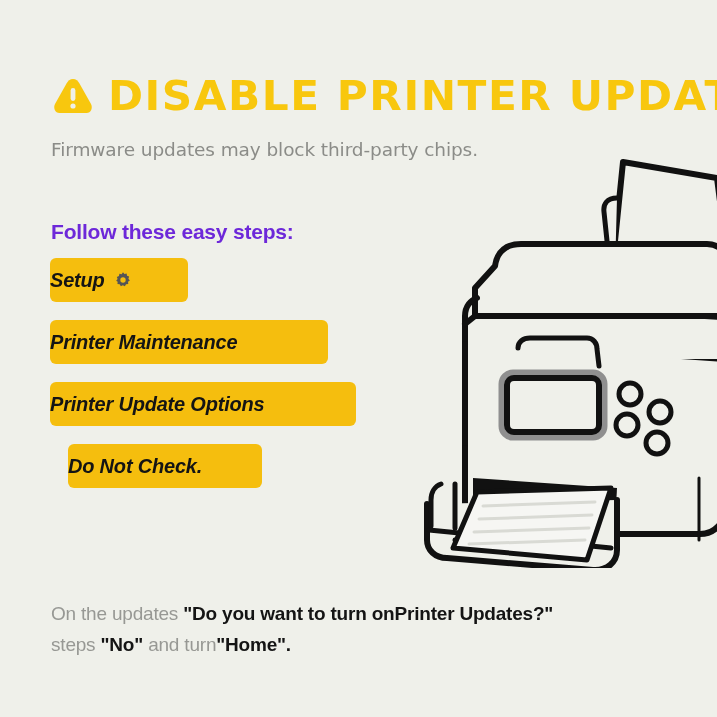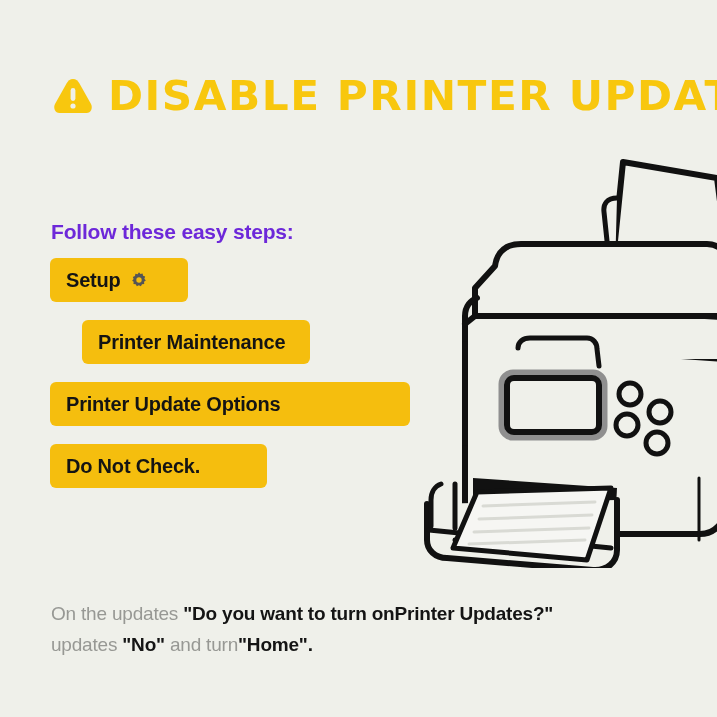--- a/index.html
+++ b/index.html
@@ -92,22 +92,22 @@
   }
   .pill {
     position: relative;
     background: #f5be0e;
     border-radius: 6px;
     height: 44px;
     margin-bottom: 18px;
     display: flex;
     align-items: center;
     box-sizing: border-box;
-    padding-left: 16px;
     padding-right: 14px;
+    font-style: italic;
   }
   .pill-label {
     font-size: 20px;
     font-weight: 700;
     color: #141414;
     letter-spacing: -0.2px;
     white-space: nowrap;
   }
   .gear-icon {
     width: 18px;
@@ -225,51 +225,52 @@
   <div class="title-row">
     <svg class="warn-icon" viewBox="0 0 42 40" xmlns="http://www.w3.org/2000/svg">
       <path d="M 21 3 C 24 3 26 5 27.5 7.5 L 39 28 C 41 32 39 37 34.5 37 L 7.5 37 C 3 37 1 32 3 28 L 14.5 7.5 C 16 5 18 3 21 3 Z" fill="#f8c70e"></path>
       <rect x="18.6" y="12" width="4.8" height="13" rx="2.4" fill="#eff0ea"></rect>
       <circle cx="21" cy="30" r="2.6" fill="#eff0ea"></circle>
     </svg>
     <div class="title-text">DISABLE PRINTER UPDATES</div>
   </div>
 
   <div class="subtitle">
+    <div>Firmware updates may block third-party chips.</div>
   </div>
 
   <div class="steps-heading">Follow these easy steps:</div>
 
   <div class="steps">
 
     <div class="pill" style="width:138px;">
       <span class="pill-label">Setup</span>
       <svg class="gear-icon" viewBox="0 0 24 24" xmlns="http://www.w3.org/2000/svg">
         <path fill="#555555" d="M12 1.6l1.9 2.3 2.9-.7.6 3 2.8 1.2-1 2.8 1.9 2.3-2.4 1.9.3 3-3 .4-1.5 2.6-2.7-1.3-2.7 1.3-1.5-2.6-3-.4.3-3L2.9 13l1.9-2.3-1-2.8L6.6 6.7l.6-3 2.9.7z"></path>
         <circle cx="12" cy="12" r="3.6" fill="#f5be0e"></circle>
       </svg>
     </div>
 
-    <div class="pill" style="width:228px;margin-left:32px;">
+    <div class="pill" style="width:278px;">
       <span class="pill-label">Printer Maintenance</span>
     </div>
 
 
-    <div class="pill" style="width:360px;">
+    <div class="pill" style="width:306px;">
       <span class="pill-label">Printer Update Options</span>
     </div>
 
-    <div class="pill" style="width:217px;">
+    <div class="pill" style="width:194px;margin-left:18px;">
       <span class="pill-label">Do Not Check.</span>
     </div>
 
   </div>
 
   <div class="footer-note">
     <div>
       <span>On the updates </span><span class="strong">"Do you want to turn onPrinter Updates?"</span>
     </div>
     <div>
-      <span>updates </span><span class="strong">"No"</span><span> and turn</span><span class="strong">"Home"</span><span class="strong">.</span>
+      <span>steps </span><span class="strong">"No"</span><span> and turn</span><span class="strong">"Home"</span><span class="strong">.</span>
     </div>
   </div>
 
 </div>
 
 </body></html>

